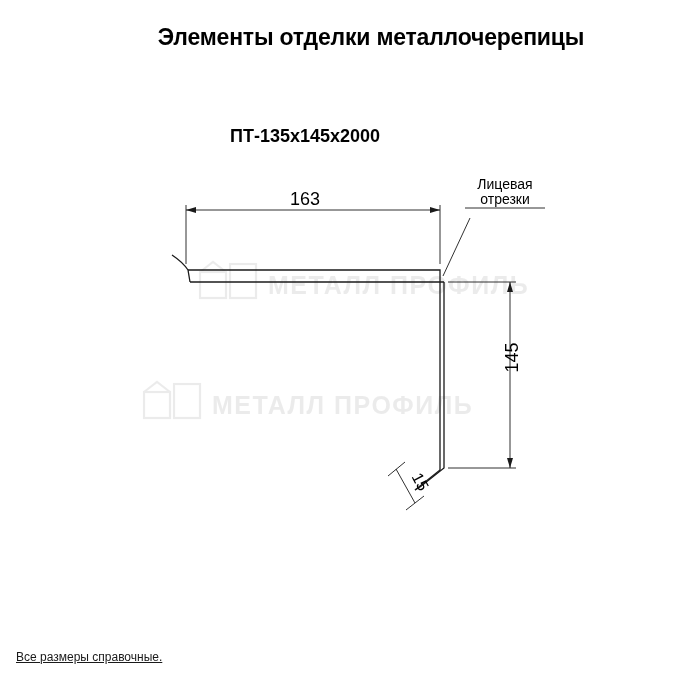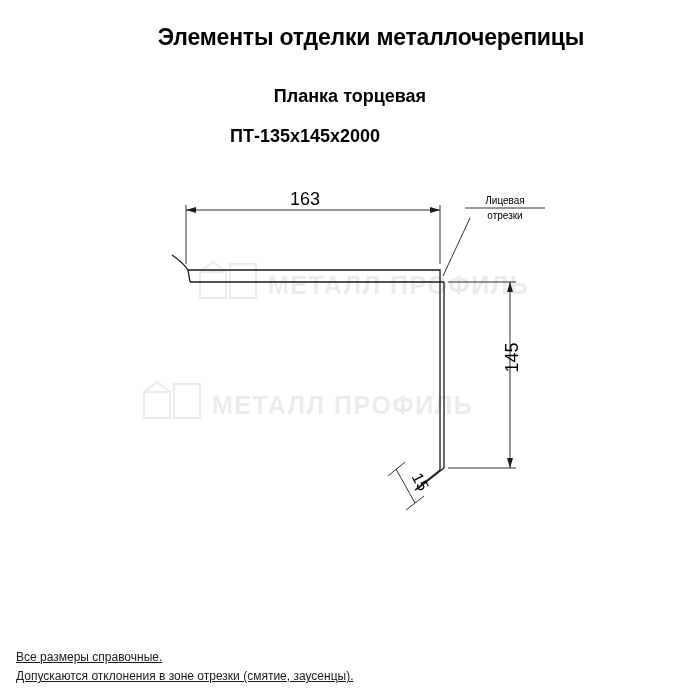--- a/index.html
+++ b/index.html
@@ -71,33 +71,31 @@
     text-decoration: underline;
   }
   .footnote1 { top: 650px; }
   .footnote2 { top: 669px; }
   .dim-label {
     position: absolute;
     font-size: 18px;
   }
   .face-label {
     position: absolute;
-    font-size: 10px;
+    font-size: 14px;
     line-height: 15px;
     text-align: center;
-    margin-top: 16px;
   }
 </style>
 </head>
 <body>
 
 <div class="page">
 
   <div class="title-main">Элементы отделки металлочерепицы</div>
-  <div class="title-sub">Планка торцевая</div>
   <div class="title-code">ПТ-135х145х2000</div>
 
   <div class="watermark wm1">
     <svg width="330" height="60" viewBox="0 0 330 60" xmlns="http://www.w3.org/2000/svg">
       <g fill="none" stroke="#c0c0c0" stroke-width="2.2">
         <rect x="2" y="14" width="26" height="26"></rect>
         <rect x="32" y="6" width="26" height="34"></rect>
         <path d="M2 14 L15 4 L28 14"></path>
       </g>
       <text x="70" y="36" font-family="Liberation Sans, sans-serif" font-size="25" font-weight="bold" fill="#c0c0c0" letter-spacing="1.5">МЕТАЛЛ ПРОФИЛЬ</text>
@@ -150,15 +148,14 @@
     <div class="dim-label" style="left:497px; top:187px; transform:rotate(-90deg); transform-origin:center;">145</div>
     <div class="dim-label" style="left:411px; top:313px; font-size:16px; transform:rotate(62deg); transform-origin:center;">15</div>
 
     <div class="face-label" style="left:459px; top:17px; width:92px;">
       <div>Лицевая</div>
       <div>отрезки</div>
     </div>
   </div>
 
   <div class="footnote footnote1">Все размеры справочные.</div>
-  <div class="footnote footnote2">Допускаются отклонения в зоне отрезки (смятие, заусенцы).</div>
 
 </div>
 
 </body></html>

